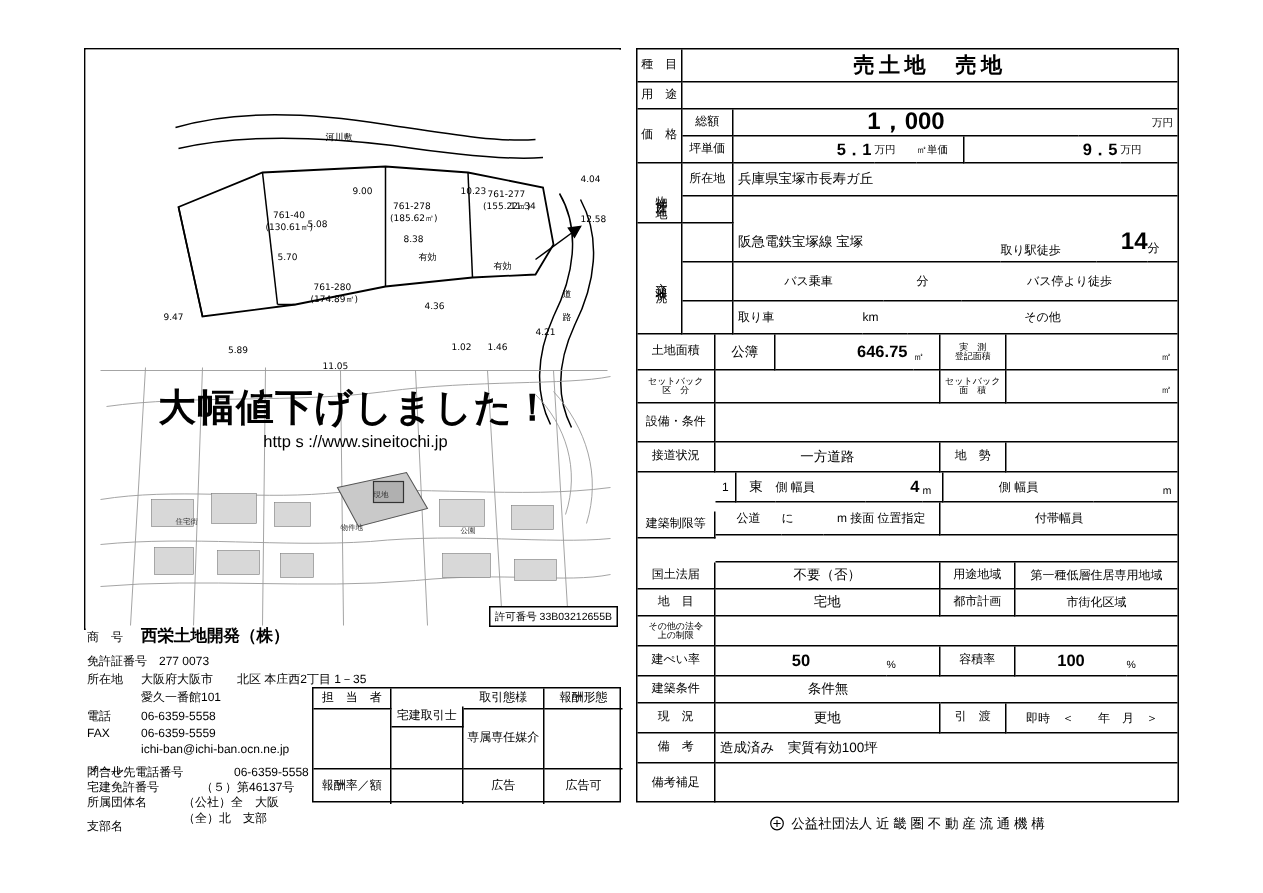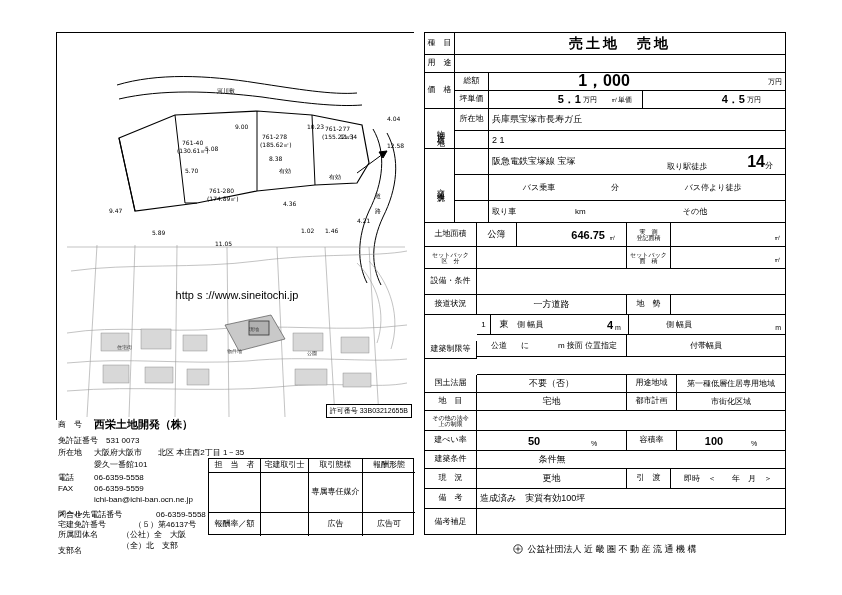--- a/index.html
+++ b/index.html
@@ -146,30 +146,31 @@
           <text x="60" y="316">住宅街</text>
           <text x="250" y="322">公園</text>
         </g>
 
         <g stroke="#9a9a9a" fill="none" stroke-width="0.6">
           <path d="M300 230 C320 250 330 280 320 310"></path>
           <path d="M312 228 C334 252 344 284 334 316"></path>
         </g>
       </svg>
     </div>
+    <div class="bigtext">大幅値下げしました！</div>
     <div class="urltext">http s ://www.sineitochi.jp</div>
     <div class="permit">許可番号 33B03212655B</div>
   </div>
 
   <div id="company" class="bx">
     <div class="cline" style="left:2px;top:0px;">商　号</div>
     <div class="cline cbig" style="left:38px;top:-2px;">西栄土地開発（株）</div>
 
     <div class="cline" style="left:2px;top:16px;">免許証番号</div>
-    <div class="cline" style="left:50px;top:16px;">531 0073</div>
+    <div class="cline" style="left:50px;top:16px;">277 0073</div>
 
     <div class="cline" style="left:2px;top:28px;">所在地</div>
     <div class="cline" style="left:38px;top:28px;">大阪府大阪市　　北区 本庄西2丁目 1－35</div>
     <div class="cline" style="left:38px;top:40px;">愛久一番館101</div>
 
     <div class="cline" style="left:2px;top:53px;">電話</div>
     <div class="cline" style="left:38px;top:53px;">06-6359-5558</div>
 
     <div class="cline" style="left:2px;top:64px;">FAX</div>
     <div class="cline" style="left:38px;top:64px;">06-6359-5559</div>
@@ -185,21 +186,21 @@
 
     <div class="cline" style="left:2px;top:110px;">所属団体名</div>
     <div class="cline" style="left:66px;top:110px;">（公社）全　大阪</div>
 
     <div class="cline" style="left:2px;top:126px;">支部名</div>
     <div class="cline" style="left:66px;top:121px;">（全）北　支部</div>
   </div>
 
   <div id="stafftbl" class="bx b">
     <div class="cell bb br lbl" style="left:0;top:0;width:52px;height:14px;">担　当　者</div>
-    <div class="cell bb br lbl" style="left:52px;top:0;width:48px;height:14px;">宅建取引士</div>
+    <div class="cell bb br lbl" style="left:52px;top:12px;width:48px;height:14px;">宅建取引士</div>
     <div class="cell bb br lbl" style="left:100px;top:0;width:54px;height:14px;">取引態様</div>
     <div class="cell bb lbl" style="left:154px;top:0;width:52px;height:14px;">報酬形態</div>
 
     <div class="cell bb br lbl" style="left:0;top:14px;width:52px;height:40px;"></div>
     <div class="cell bb br lbl" style="left:52px;top:14px;width:48px;height:40px;"></div>
     <div class="cell bb br lbl" style="left:100px;top:14px;width:54px;height:40px;">専属専任媒介</div>
     <div class="cell bb lbl" style="left:154px;top:14px;width:52px;height:40px;"></div>
 
     <div class="cell br lbl" style="left:0;top:54px;width:52px;height:23px;">報酬率／額</div>
     <div class="cell br lbl" style="left:52px;top:54px;width:48px;height:23px;"></div>
@@ -217,28 +218,27 @@
 
     <div class="cell bb br lbl" style="left:0;top:40px;width:30px;height:36px;">価　格</div>
     <div class="cell bb br lbl" style="left:30px;top:40px;width:34px;height:18px;">総額</div>
     <div class="cell bb val center num" style="left:64px;top:40px;width:230px;height:18px;">1，000</div>
     <div class="cell bb val right pad unit" style="left:294px;top:40px;width:66px;height:18px;">万円</div>
 
     <div class="cell bb br lbl" style="left:30px;top:58px;width:34px;height:18px;">坪単価</div>
     <div class="cell bb val right num2" style="left:64px;top:58px;width:94px;height:18px;padding-right:2px;">5．1</div>
     <div class="cell bb val unit" style="left:158px;top:58px;width:28px;height:18px;">万円</div>
     <div class="cell bb br val unit" style="left:186px;top:58px;width:32px;height:18px;">㎡単価</div>
-    <div class="cell bb val right num2" style="left:218px;top:58px;width:104px;height:18px;padding-right:2px;">4．5</div>
+    <div class="cell bb val right num2" style="left:218px;top:58px;width:104px;height:18px;padding-right:2px;">9．5</div>
     <div class="cell bb val unit" style="left:322px;top:58px;width:38px;height:18px;">万円</div>
 
     <div class="cell bb br vert" style="left:0;top:76px;width:30px;height:40px;">物件所在地</div>
     <div class="cell bb br lbl" style="left:30px;top:76px;width:34px;height:22px;">所在地</div>
     <div class="cell bb val pad txt9" style="left:64px;top:76px;width:296px;height:22px;">兵庫県宝塚市長寿ガ丘</div>
     <div class="cell bb br lbl" style="left:30px;top:98px;width:34px;height:18px;"></div>
-    <div class="cell bb val pad txt9" style="left:64px;top:98px;width:296px;height:18px;">2 1</div>
 
     <div class="cell bb br vert" style="left:0;top:116px;width:30px;height:74px;">交通状況</div>
     <div class="cell bb br lbl" style="left:30px;top:116px;width:34px;height:26px;"></div>
     <div class="cell bb val pad txt9" style="left:64px;top:116px;width:178px;height:26px;">阪急電鉄宝塚線 宝塚</div>
     <div class="cell bb val txt8" style="left:242px;top:116px;width:64px;height:26px;align-items:flex-end;padding-bottom:2px;">取り駅徒歩</div>
     <div class="cell bb val num right" style="left:306px;top:116px;width:34px;height:26px;">14</div>
     <div class="cell bb val txt8" style="left:340px;top:116px;width:20px;height:26px;align-items:flex-end;padding-bottom:3px;">分</div>
 
     <div class="cell bb br lbl" style="left:30px;top:142px;width:34px;height:26px;"></div>
     <div class="cell bb val txt8 center" style="left:64px;top:142px;width:100px;height:26px;">バス乗車</div>

